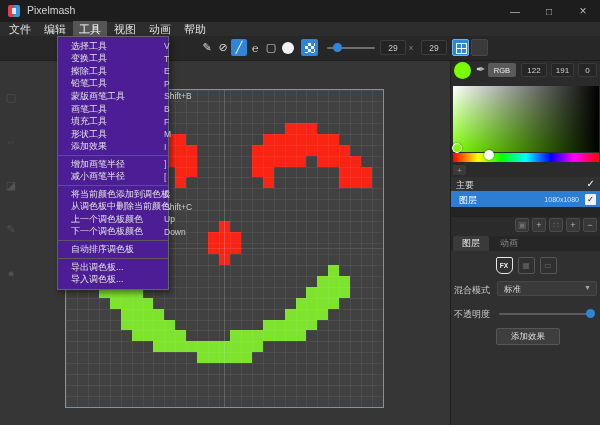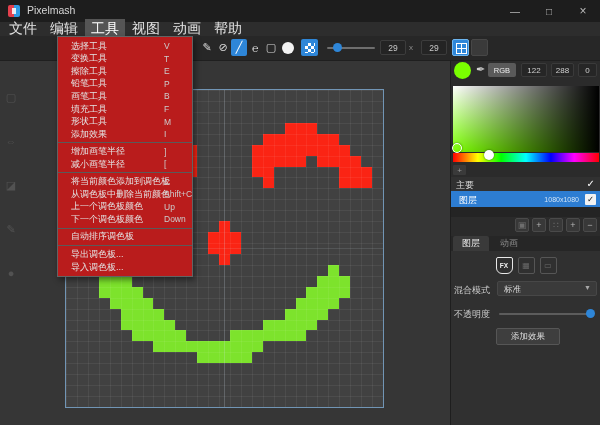--- a/index.html
+++ b/index.html
@@ -11,21 +11,21 @@
   #app-icon{position:absolute;left:8px;top:5px;width:12px;height:12px;border-radius:2px;
             background:linear-gradient(90deg,#e4404d 0 50%,#2f9be4 50% 100%);}
   #app-icon::after{content:"";position:absolute;left:4px;top:3px;width:4px;height:6px;background:#fff;opacity:.85;}
   #title-text{position:absolute;left:27px;top:4px;font-size:10.5px;color:#d6d6d6;}
   .winbtn{position:absolute;top:0;width:34px;height:22px;color:#b9b9b9;font-size:10px;
           display:flex;align-items:center;justify-content:center;}
   #btn-min{right:68px;} #btn-max{right:34px;} #btn-close{right:0;font-size:12px;}
   
   #menubar{position:absolute;left:0;top:22px;width:600px;height:14px;background:#2d2d2d;z-index:30;
            display:flex;align-items:center;padding-left:3px;box-sizing:border-box;}
-  .mb-item{font-size:14px;color:#e2e2e2;padding:1px 6px;margin-right:1px;}
+  .mb-item{font-size:11px;color:#e2e2e2;padding:1px 6px;margin-right:1px;}
   .mb-item.active{background:#555;color:#fff;}
   
   #toolbar{position:absolute;left:0;top:36px;width:600px;height:24px;background:#272727;
            border-bottom:1px solid #1f1f1f;z-index:5;}
   .tool-btn{position:absolute;top:3px;width:16px;height:17px;border-radius:2px;color:#d8d8d8;
             display:flex;align-items:center;justify-content:center;font-size:11px;}
   .tool-btn.active{background:#2e86d8;color:#fff;}
   #brush-shape{position:absolute;left:282px;top:6px;width:12px;height:12px;border-radius:50%;background:#f2f2f2;}
   #dither-btn{position:absolute;left:301px;top:3px;width:17px;height:17px;border-radius:2px;background:#2e86d8;}
   #dither-btn::before{content:"";position:absolute;inset:3.5px;
@@ -49,21 +49,21 @@
   #canvas{position:absolute;left:65px;top:89px;width:317px;height:317px;background:#414141;
           border:1px solid #7195b5;z-index:2;}
   .px{position:absolute;width:10.94px;height:10.94px;}
   #grid-overlay{position:absolute;inset:0;pointer-events:none;
      background-image:
        repeating-linear-gradient(to right, rgba(255,255,255,.06) 0 1px, transparent 1px 10.931px),
        repeating-linear-gradient(to bottom, rgba(255,255,255,.06) 0 1px, transparent 1px 10.931px);}
   #guide-v{position:absolute;left:158px;top:0;width:1px;height:317px;background:rgba(215,228,240,.22);pointer-events:none;}
   #guide-h{position:absolute;left:0;top:158px;width:317px;height:1px;background:rgba(215,228,240,.12);pointer-events:none;}
   
-  #tools-menu{position:absolute;left:57px;top:36px;width:136px;background:#b91c1c;border:1px solid #636363;
+  #tools-menu{position:absolute;left:57px;top:36px;width:112px;background:#4c1d95;border:1px solid #636363;
               box-shadow:2px 3px 6px rgba(0,0,0,.45);z-index:40;padding:3px 0;box-sizing:border-box;}
   .menu-item{position:relative;height:12.55px;display:flex;align-items:center;}
   .menu-item .lab{margin-left:13px;font-size:9px;color:#e3e3e3;white-space:nowrap;}
   .menu-item .sc{position:absolute;left:106px;font-size:8.5px;color:#cccccc;white-space:nowrap;}
   .menu-sep{height:1px;background:#5a5a5a;margin:2px 0;}
   
   #panel{position:absolute;left:450px;top:36px;width:150px;height:389px;background:#2b2b2b;
          border-left:1px solid #1e1e1e;z-index:4;box-sizing:border-box;}
   #cur-color{position:absolute;left:3px;top:26px;width:17px;height:17px;border-radius:50%;}
   #eyedropper{position:absolute;left:25px;top:27px;font-size:11px;color:#cfcfcf;transform:rotate(0deg);}
@@ -329,21 +329,21 @@
     <div id="grid-overlay"></div>
     <div id="guide-v"></div>
     <div id="guide-h"></div>
   </div>
 
   <div id="panel">
     <div id="cur-color" style="background: rgb(122, 255, 0);"></div>
     <div id="eyedropper">✒</div>
     <div id="rgb-btn">RGB</div>
     <div class="cval" id="val-r">122</div>
-    <div class="cval" id="val-g">288</div>
+    <div class="cval" id="val-g">191</div>
     <div class="cval" id="val-b">0</div>
 
     <div id="sv-box" style="background: rgb(122, 255, 0);">
       <div id="sv-white"></div>
       <div id="sv-black"></div>
       <div id="sv-cursor"></div>
     </div>
     <div id="hue-bar"></div>
     <div id="hue-cursor"></div>
     <div id="add-swatch">+</div>
@@ -404,20 +404,24 @@
       </div>
       <div class="menu-item">
         <span class="lab">擦除工具</span>
         <span class="sc">E</span>
       </div>
       <div class="menu-item">
         <span class="lab">铅笔工具</span>
         <span class="sc">P</span>
       </div>
       <div class="menu-item">
+        <span class="lab">蒙版画笔工具</span>
+        <span class="sc">Shift+B</span>
+      </div>
+      <div class="menu-item">
         <span class="lab">画笔工具</span>
         <span class="sc">B</span>
       </div>
       <div class="menu-item">
         <span class="lab">填充工具</span>
         <span class="sc">F</span>
       </div>
       <div class="menu-item">
         <span class="lab">形状工具</span>
         <span class="sc">M</span>

